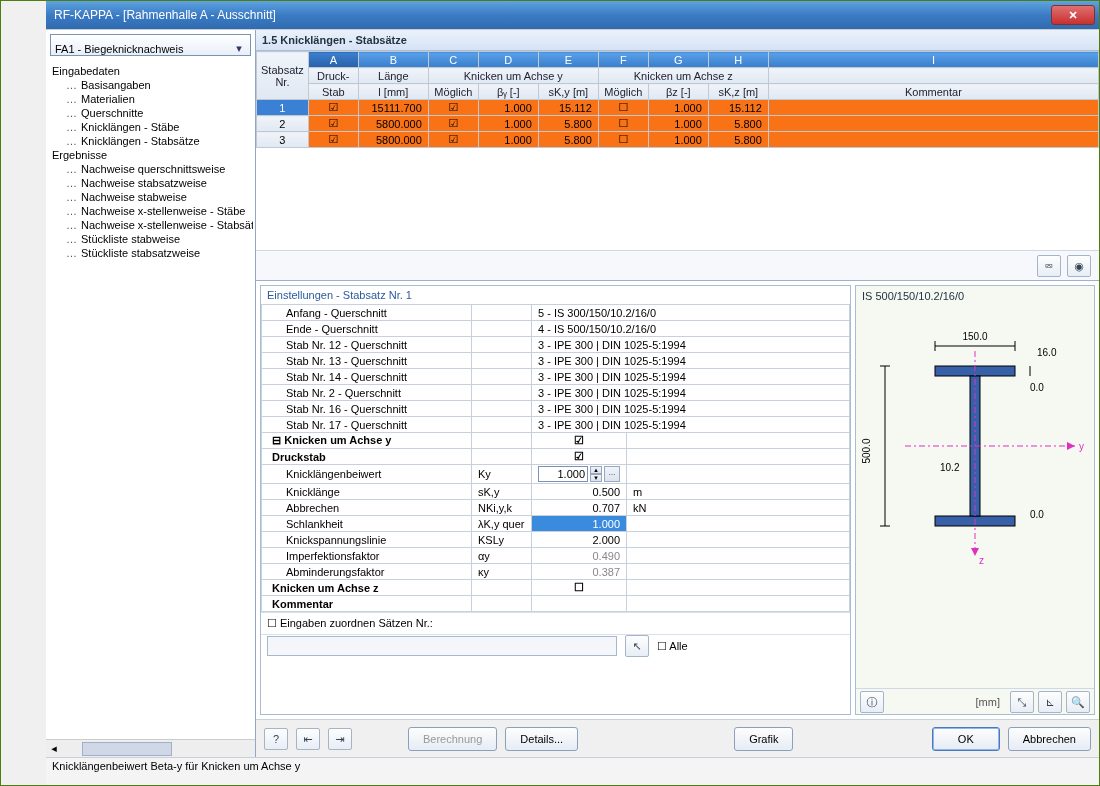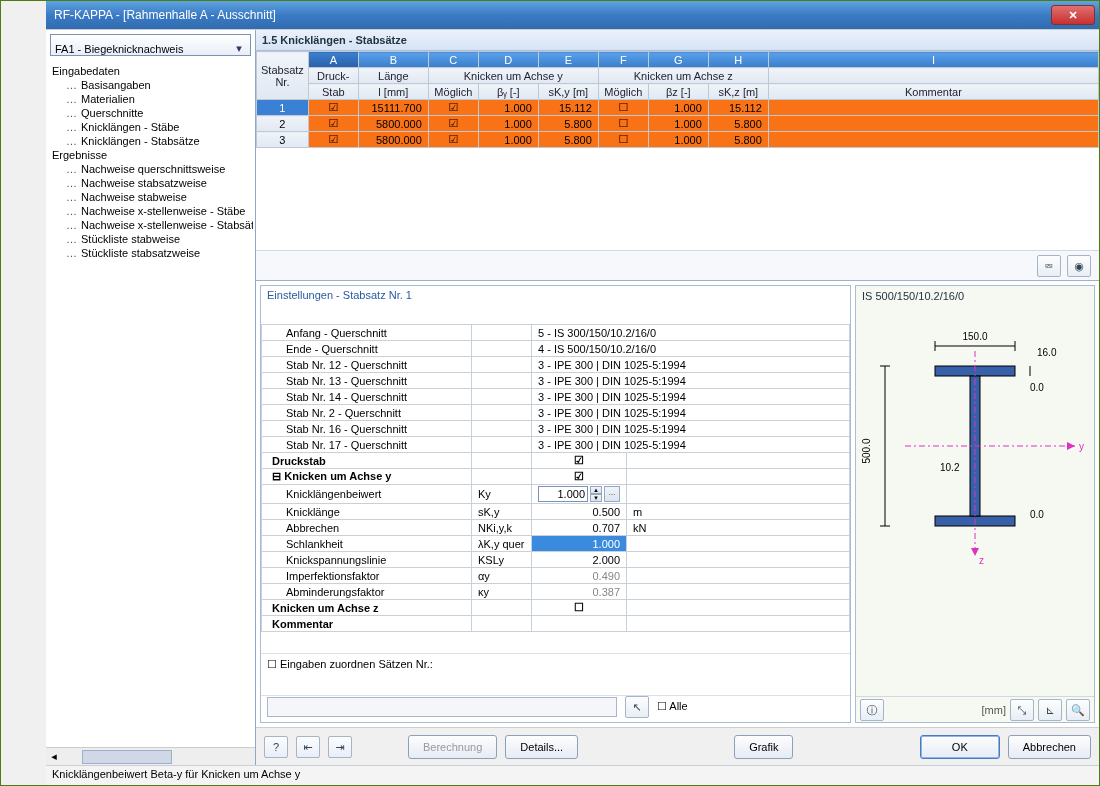--- a/index.html
+++ b/index.html
@@ -30,21 +30,21 @@
   table.grid th.letter { background: linear-gradient(#5aa0e8,#3a7ecc); color:#fff; }
   table.grid th.letter.active { background: linear-gradient(#3a80d0,#2a60a8); }
   table.grid td.rowhead { background: linear-gradient(#f0f4fa,#e0e8f2); }
   table.grid td.rowhead.sel { background:#3a80d4; color:#fff; }
   .num { text-align:right !important; padding-right:6px !important; }
   .chk::before { content:"☑"; }
   .chk.off::before { content:"☐"; }
   .grid-footer { margin-top:auto; height:30px; display:flex; justify-content:flex-end; align-items:center; gap:6px; padding:0 8px; background:#f6f8fb; border-top:1px solid #d0d8e4; }
   .iconbtn { width:24px; height:22px; border:1px solid #a6b4c8; background:linear-gradient(#fdfdfd,#e8eef6); border-radius:2px; text-align:center; line-height:20px; color:#345; }
   .lower { flex:1; display:flex; gap:4px; padding:4px; overflow:hidden; }
-  .details { flex:1; display:flex; flex-direction:column; border:1px solid #a8bcd4; background:#fff;justify-content:space-between; }
+  .details { flex:1; display:flex; flex-direction:column; border:1px solid #a8bcd4; background:#fff; }
   .details-title { padding:3px 6px; color:#2a5aa0; }
   table.props { border-collapse:collapse; width:100%; }
   table.props td { border:1px solid #c8d0dc; padding:1px 6px; height:16px; background:#fff; }
   table.props td.lbl { width:210px; padding-left:24px; }
   table.props td.sym { width:60px; }
   table.props td.val { width:90px; text-align:right; }
   table.props td.unit { }
   table.props tr.bold td { font-weight:700; }
   table.props tr.hl td.val { background:#3a8ade; color:#fff; }
   table.props tr.dim td.val { color:#888; }
@@ -56,21 +56,21 @@
   .assignrow { padding:4px 6px; border-top:1px solid #d8e0ea; display:flex; align-items:center; gap:8px; }
   .assigninput { flex:0 0 350px; height:20px; border:1px solid #a8b8cc; background:#f4f6f9; }
   .preview { width:240px; border:1px solid #a8bcd4; background:#f6f8f2; display:flex; flex-direction:column; }
   .preview-title { padding:4px 6px; color:#234; }
   .preview-canvas { flex:1; position:relative; }
   .preview-footer { height:26px; display:flex; justify-content:space-between; align-items:center; padding:0 4px; border-top:1px solid #cfd8e4; }
   .btnrow { height:38px; display:flex; align-items:center; padding:0 8px; gap:8px; border-top:1px solid #c8d0dc; background:#f0f0f0; }
   .btn { height:24px; padding:0 14px; border:1px solid #8ca0bc; background:linear-gradient(#fdfdfd,#e6ecf5); border-radius:3px; }
   .btn.disabled { color:#999; }
   .btn.primary { border:1px solid #4a7abc; box-shadow:0 0 0 1px #8fb6ea inset; font-weight:400; }
-  .statusbar { height:20px; border-top:1px solid #c8d0dc; padding:2px 6px; background:#f4f4f4; }
+  .statusbar { height:28px; border-top:1px solid #c8d0dc; padding:2px 6px; background:#f4f4f4; }
   svg text { font-size:10px; }
 </style>
 </head>
 <body>
 
 <div class="window">
   <div class="titlebar">
     <span class="title">RF-KAPPA - [Rahmenhalle A - Ausschnitt]</span>
     <div class="close-btn">✕</div>
   </div>
@@ -223,27 +223,27 @@
                   <td class="val" colspan="2" style="text-align:left">3 - IPE 300 | DIN 1025-5:1994</td>
                 </tr>
                 <tr>
                   <td class="lbl">Stab Nr. 17 - Querschnitt</td>
                   <td class="sym"></td>
                   <td class="val" colspan="2" style="text-align:left">3 - IPE 300 | DIN 1025-5:1994</td>
                 </tr>
               </tbody>
             <tbody>
                 <tr class="bold">
+                  <td class="lbl" style="padding-left:10px">⊟ <span>Knicken um Achse y</span></td>
+                  <td class="sym"></td>
+                  <td class="val" style="text-align:center">☑</td>
+                  <td class="unit"></td>
+                </tr>
+            <tr class="bold">
                   <td class="lbl" style="padding-left:10px">Druckstab</td>
-                  <td class="sym"></td>
-                  <td class="val" style="text-align:center">☑</td>
-                  <td class="unit"></td>
-                </tr>
-            <tr class="bold">
-                  <td class="lbl" style="padding-left:10px">⊟ <span>Knicken um Achse y</span></td>
                   <td class="sym"></td>
                   <td class="val" style="text-align:center">☑</td>
                   <td class="unit"></td>
                 </tr>
             <tr>
               <td class="lbl">Knicklängenbeiwert</td>
                   <td class="sym">Ky</td>
               <td class="val">
                     <div class="spinner">
                       <input value="1.000" style="">
@@ -342,38 +342,38 @@
                 <text x="104" y="4" fill="#e030c0">y</text>
                 <line x1="0" y1="-95" x2="0" y2="110" stroke="#e030c0" stroke-dasharray="6 3 2 3"></line>
                 <polygon points="0,110 -4,102 4,102" fill="#e030c0"></polygon>
                 <text x="4" y="118" fill="#e030c0">z</text>
               </g>
             </svg>
           </div>
           <div class="preview-footer">
             <div class="iconbtn">ⓘ</div>
             <div style="display:flex;gap:4px;align-items:center">
-              <span style="color:#555">[mm]</span>
+              <span style="margin-right:6px;color:#555">[mm]</span>
               <div class="iconbtn">⤡</div>
               <div class="iconbtn">⊾</div>
               <div class="iconbtn">🔍</div>
             </div>
           </div>
         </div>
       </div>
 
       <div class="btnrow">
         <div class="iconbtn">?</div>
         <div class="iconbtn">⇤</div>
         <div class="iconbtn">⇥</div>
         <div style="width:40px"></div>
         <button class="btn disabled">Berechnung</button>
         <button class="btn">Details...</button>
         <div style="flex:0 0 140px"></div>
         <button class="btn">Grafik</button>
         <div style="flex:1"></div>
-        <button class="btn primary" style="width:80px">OK</button>
+        <button class="btn primary" style="width:68px">OK</button>
         <button class="btn">Abbrechen</button>
       </div>
     </div>
   </div>
   <div class="statusbar">Knicklängenbeiwert Beta-y für Knicken um Achse y</div>
 </div>
 
 </body></html>

